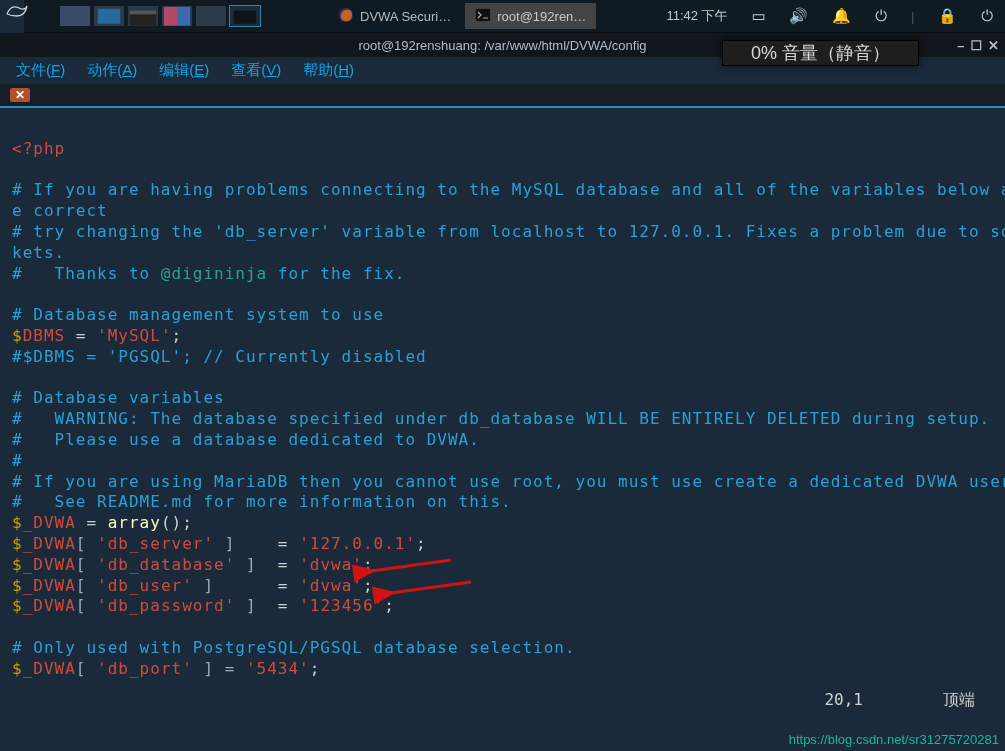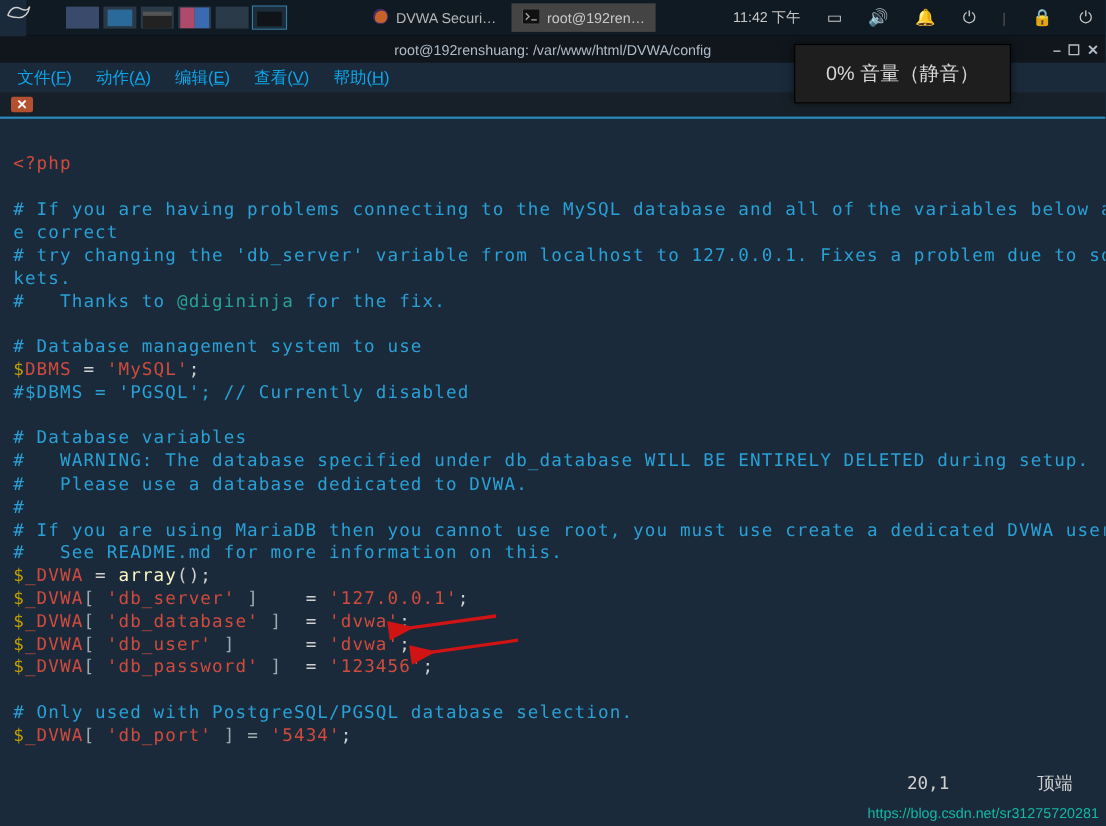--- a/index.html
+++ b/index.html
@@ -45,21 +45,21 @@
   .tray{display:flex;align-items:center;gap:24px;padding-right:8px;}
   .tray-ico{font-size:15px}
   .winbar{
     display:flex;align-items:center;justify-content:center;
     background:#10161c;color:#b0bcc8;font-family:sans-serif;font-size:13px;
     height:24px;position:relative;
   }
   .winbar .controls{position:absolute;right:6px;display:flex;gap:6px;color:#b0bcc8;font-weight:bold}
   .vol-popup{
     position:absolute; right:86px; top:40px;
-    background:#1e1e1e; color:#d8d8d8; padding:14px 28px;
+    background:#1e1e1e; color:#d8d8d8; padding:0 28px;
     font-family:sans-serif; font-size:18px;
     border:1px solid #000; z-index:50;
     box-shadow:0 0 8px rgba(0,0,0,.6);
   }
   .menubar{
     display:flex; gap:22px; padding:4px 16px;
     font-family:sans-serif;font-size:15px;color:#0ea5e9;
   }
   .menubar span u{text-decoration:underline}
   .tabstrip{
@@ -75,21 +75,21 @@
   }
   .c-red{color:#d14b3d}
   .c-yel{color:#c4a000}
   .c-blue{color:#2aa1d6}
   .c-grey{color:#a0a8b0}
   .c-teal{color:#2aa198}
   .c-ora{color:#fef9c3}
   .arrow{position:absolute;pointer-events:none}
   .arrow svg{overflow:visible}
   .statusbar{
-    position:absolute;bottom:28px;right:30px;
+    position:absolute;bottom:40px;right:30px;
     font-size:16px;color:#d0d0d0;display:flex;gap:80px;
   }
   .watermark{
     position:absolute;bottom:4px;right:6px;
     font-family:sans-serif;font-size:13px;color:#14b8a6;
   }
   .dragon{position:absolute;left:5px;top:2px}
 </style>
 </head>
 <body>

